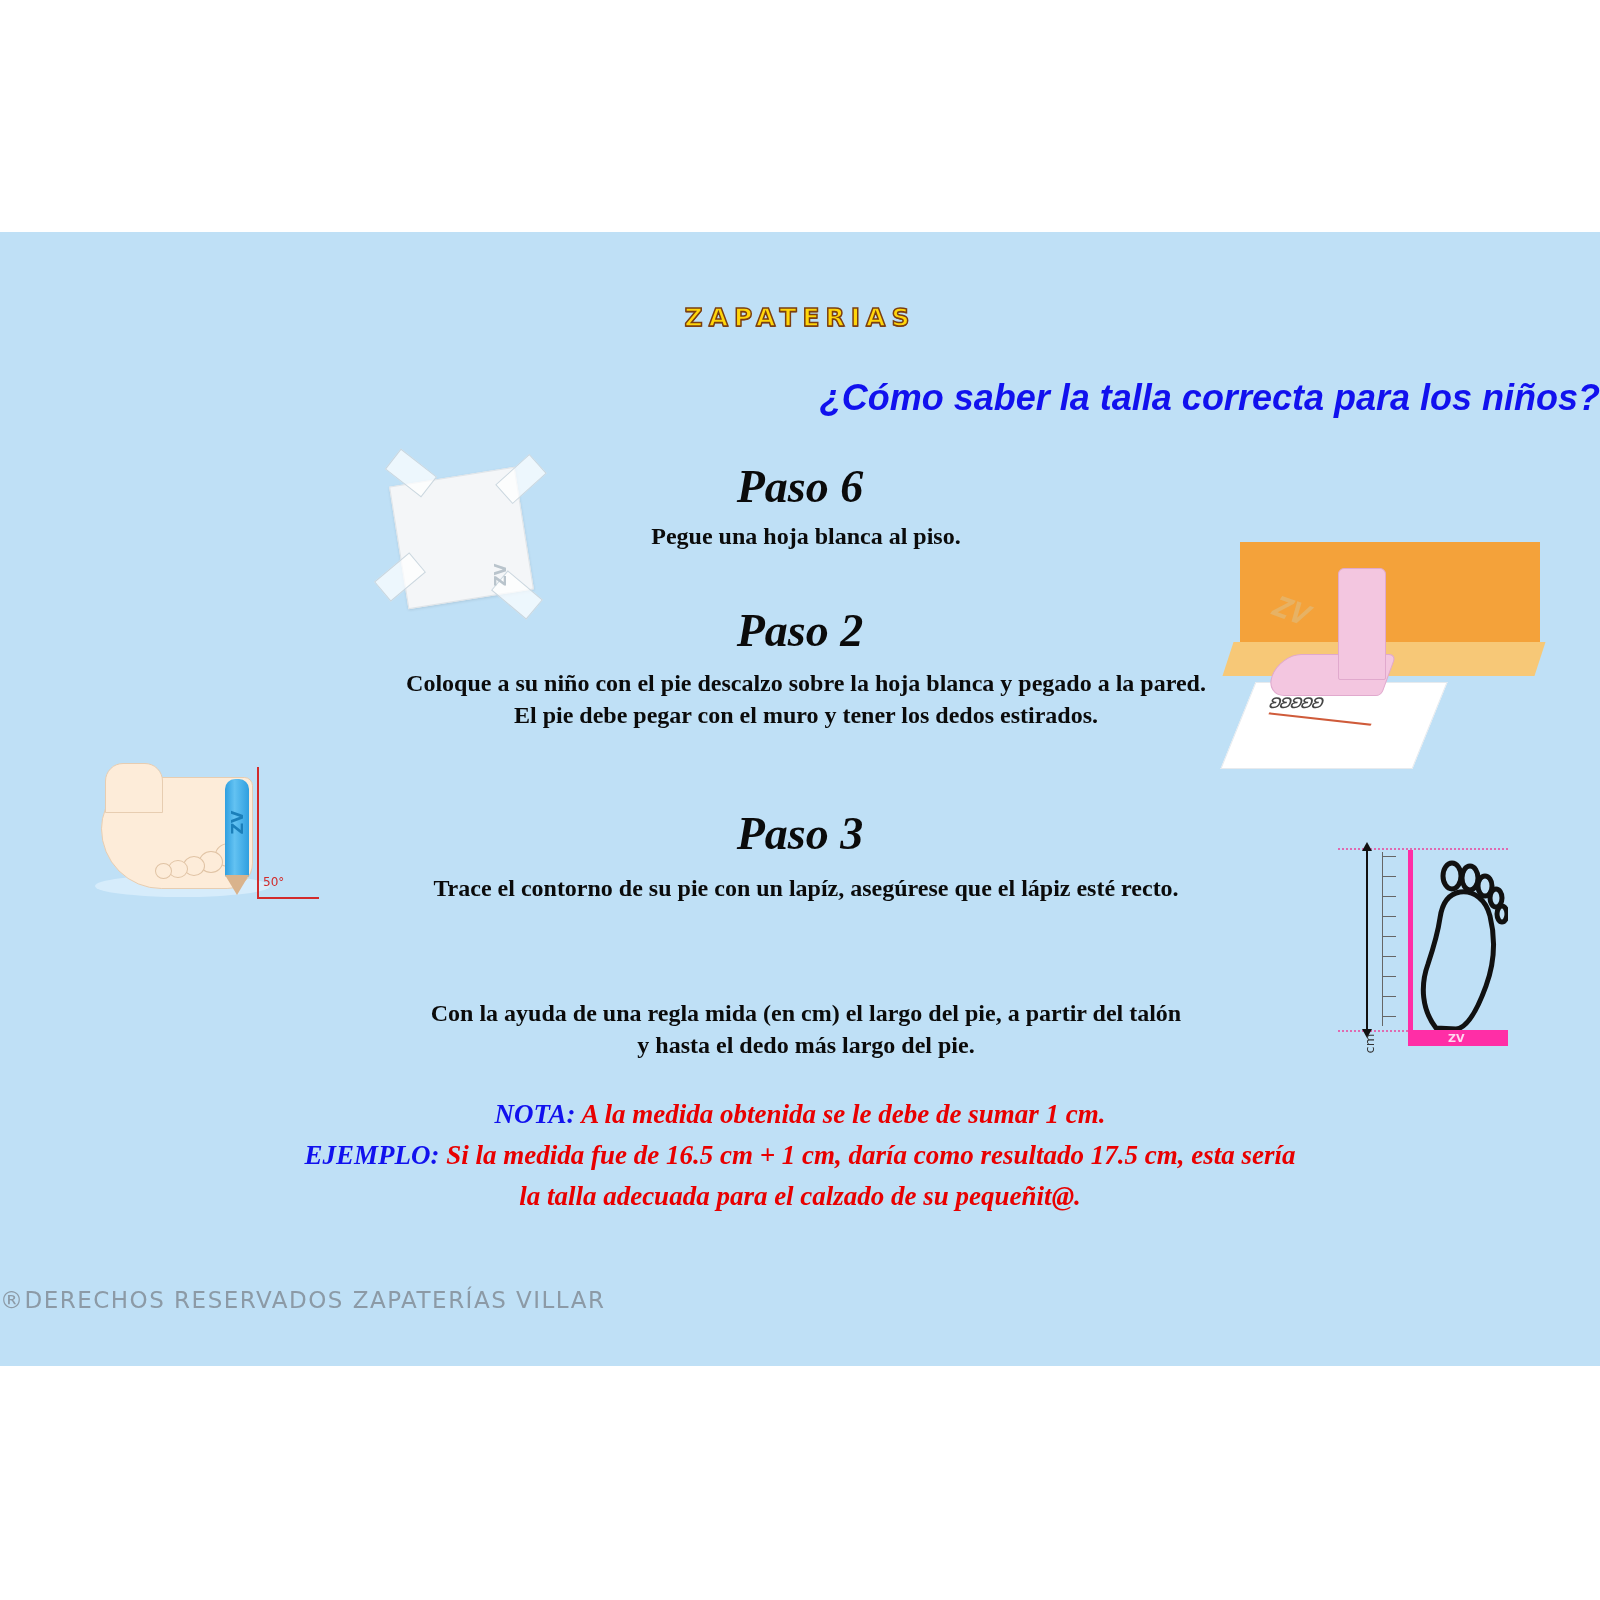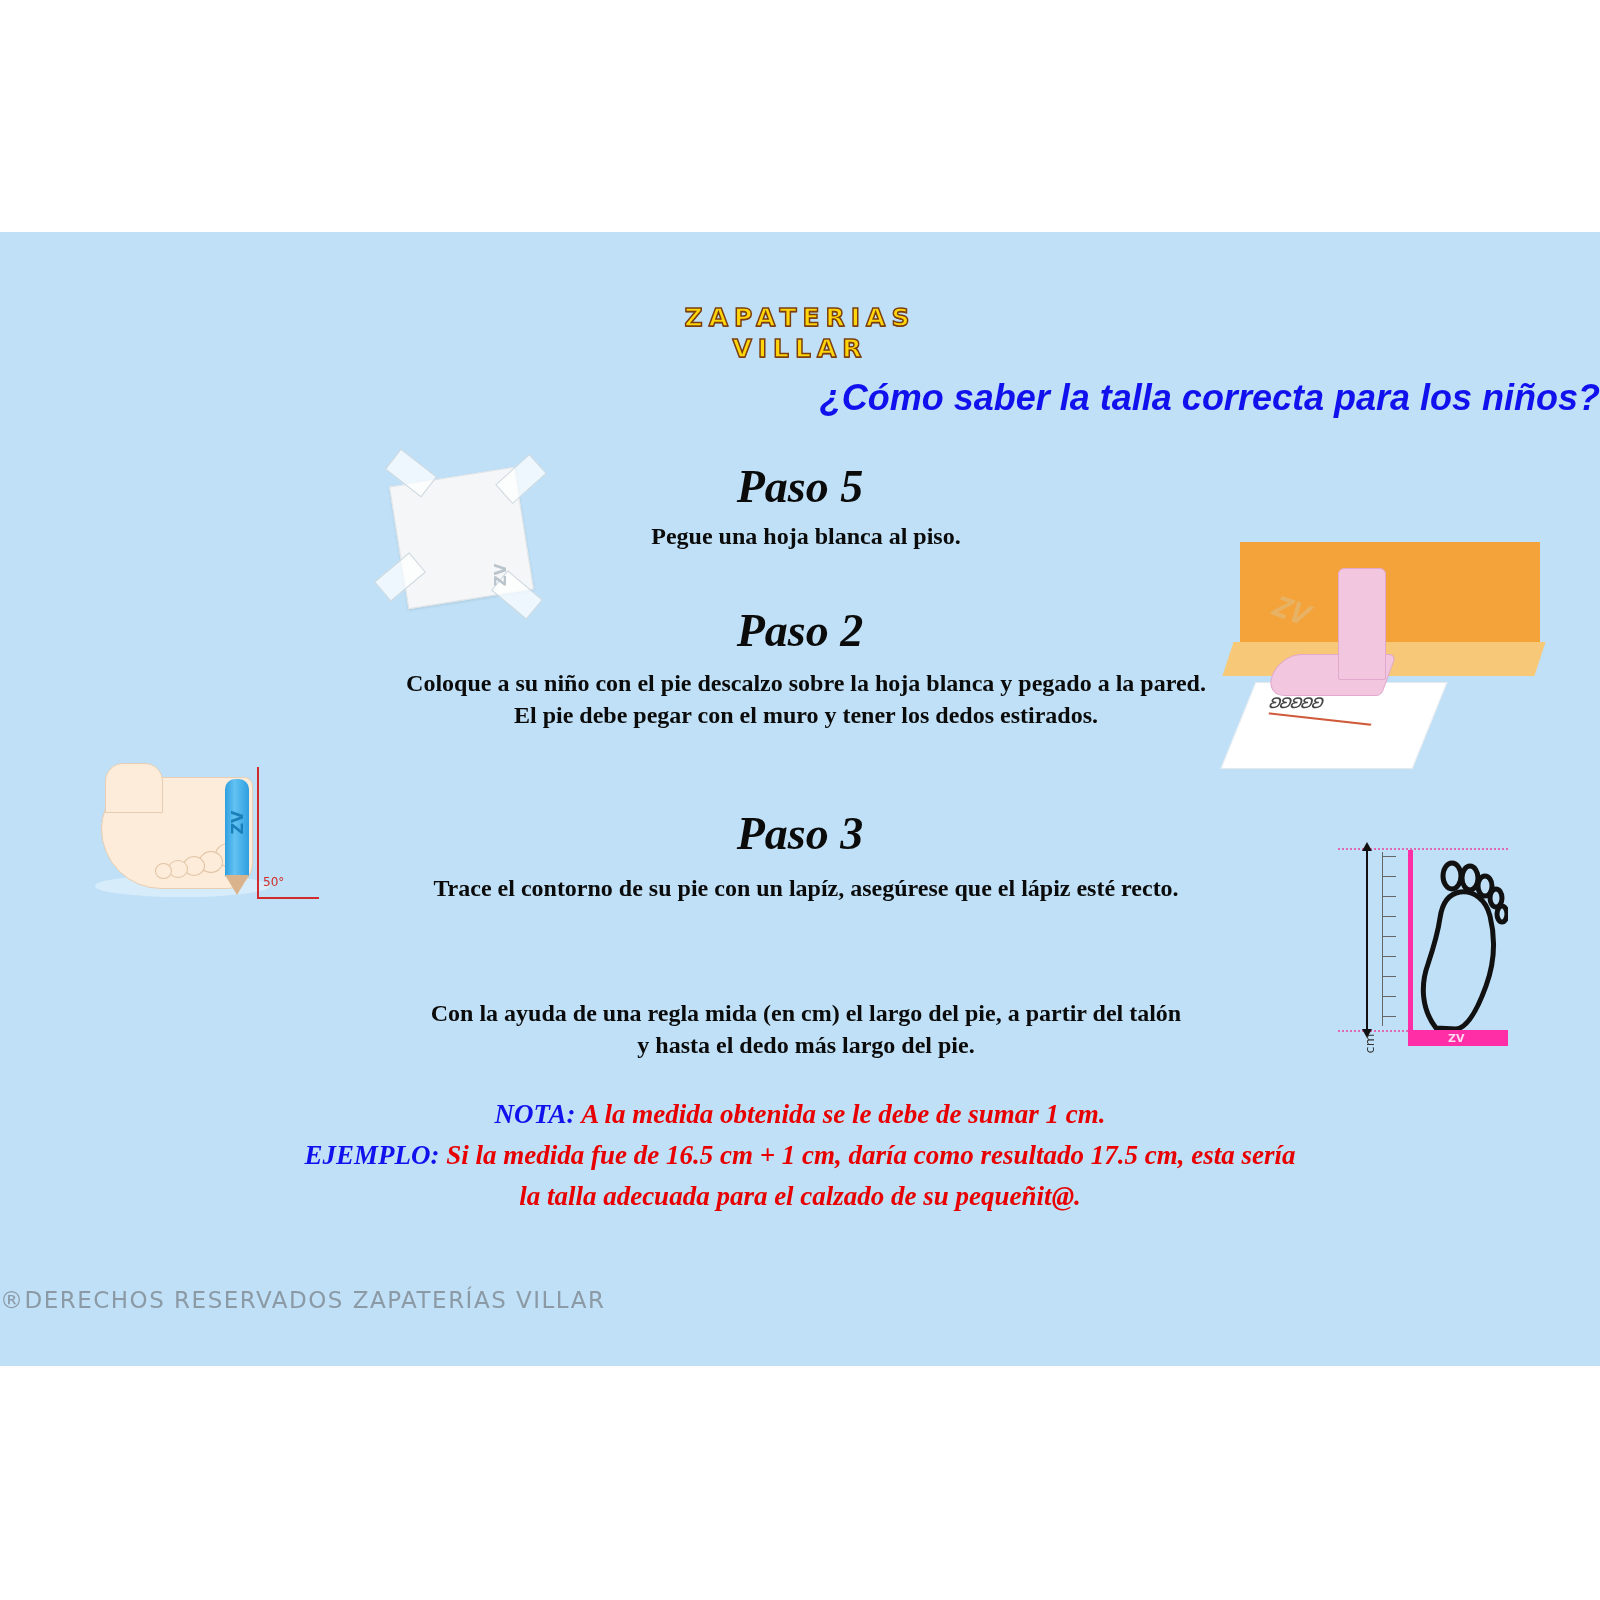--- a/index.html
+++ b/index.html
@@ -395,26 +395,25 @@
   }
 </style>
 </head>
 <body>
 
 <div id="page">
   <div id="poster">
 
     <div class="brand">
       <div>ZAPATERIAS</div>
-      <div>VILLAR</div>
     </div>
 
     <div class="headline">¿Cómo saber la talla correcta para los niños?</div>
 
-    <div class="step-title" id="step1-title">Paso 5</div>
+    <div class="step-title" id="step1-title">Paso 6</div>
     <div class="step-body" id="step1-body">Pegue una hoja blanca al piso.</div>
 
     <div class="step-title" id="step2-title">Paso 2</div>
     <div class="step-body" id="step2-body" style="white-space: pre-line;">Coloque a su niño con el pie descalzo sobre la hoja blanca y pegado a la pared.
 El pie debe pegar con el muro y tener los dedos estirados.</div>
 
     <div class="step-title" id="step3-title">Paso 3</div>
     <div class="step-body" id="step3-body">Trace el contorno de su pie con un lapíz, asegúrese que el lápiz esté recto.</div>
 
     <div class="step-body" id="step4-body" style="white-space: pre-line;">Con la ayuda de una regla  mida (en cm) el largo del pie, a partir del talón

